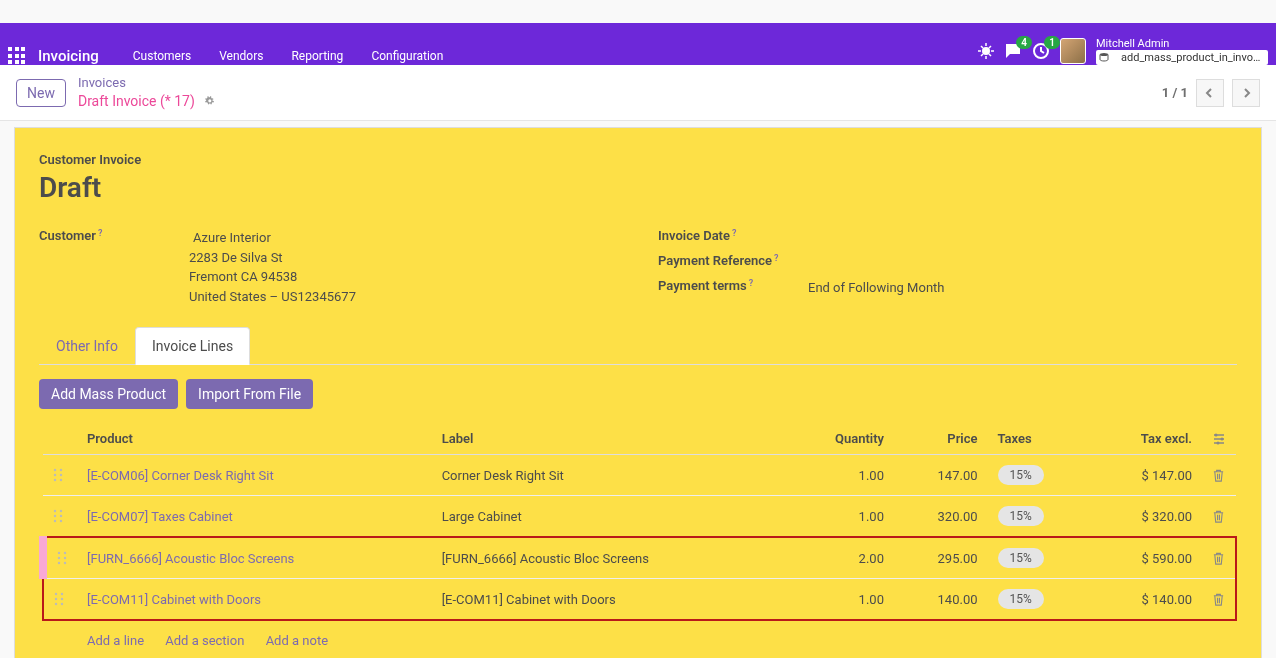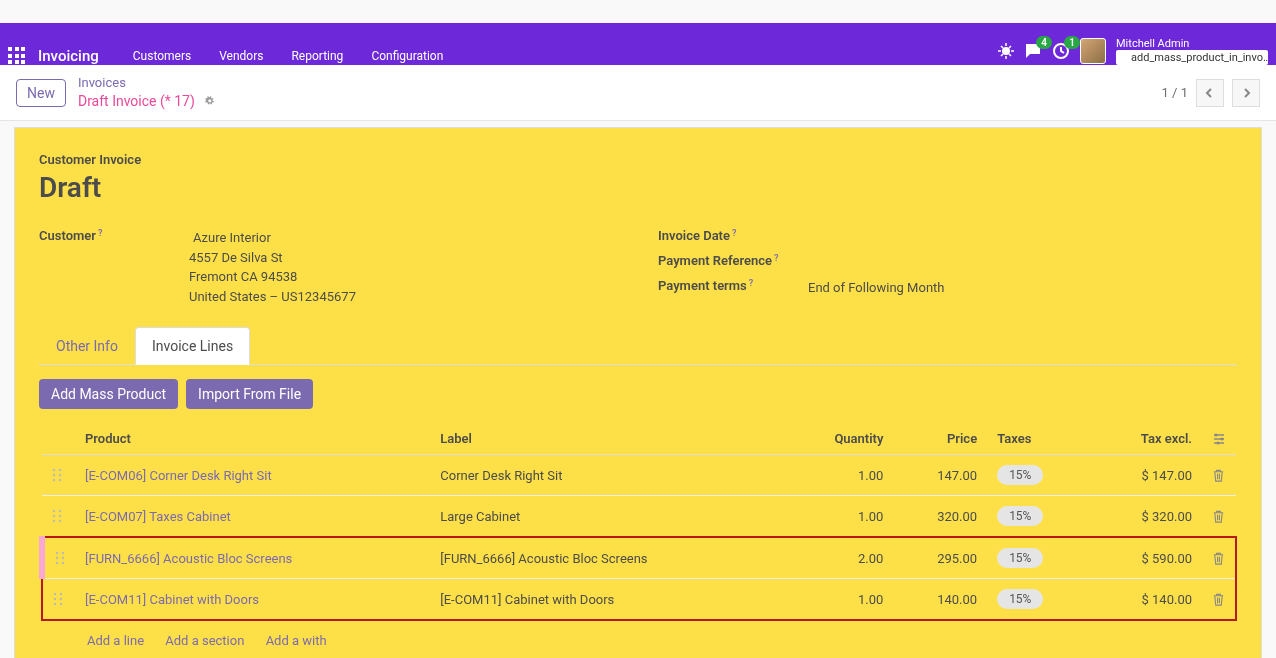--- a/index.html
+++ b/index.html
@@ -10,30 +10,30 @@
 .navbar-left { display: flex; align-items: center; gap: 4px; }
 .apps-grid { width: 18px; height: 18px; margin-right: 8px; display: grid; grid-template-columns: repeat(3,1fr); grid-template-rows: repeat(3,1fr); gap: 2px; cursor: pointer; }
 .apps-grid span { background: #fff; width: 4px; height: 4px; }
 .brand { font-size: 15px; font-weight: 500; margin-right: 18px; }
 .nav-link { color: #fff; font-size: 12px; padding: 0 12px; cursor: pointer; }
 .navbar-right { margin-left: auto; display: flex; align-items: center; gap: 10px; }
 .icon-btn { position: relative; cursor: pointer; display: flex; align-items: center; }
 .badge-count { position: absolute; top: -6px; right: -10px; background: #28a745; color: #fff; border-radius: 10px; font-size: 10px; padding: 1px 5px; font-weight: 600; }
 .avatar { width: 26px; height: 26px; border-radius: 3px; background: linear-gradient(135deg,#d4a574,#8b6f47); border: 1px solid #fff; }
 .user-info { display: flex; flex-direction: column; font-size: 11px; line-height: 1.2; }
-.db-box { background: #fff; color: #333; font-family: monospace; font-size: 11px; padding: 1px 3px; border-radius: 2px; width: 152px; overflow: hidden; text-overflow: ellipsis; white-space: nowrap; display: flex; align-items: center; gap: 12px; }
+.db-box { background: #fff; color: #333; font-family: monospace; font-size: 11px; padding: 1px 3px; border-radius: 2px; width: 172px; overflow: hidden; text-overflow: ellipsis; white-space: nowrap; display: flex; align-items: center; gap: 12px; }
 
 
 .breadcrumb-bar { background: #fff; padding: 10px 16px; display: flex; align-items: center; border-bottom: 1px solid #e5e5e5; }
 .btn-new { border: 1px solid #7c6ab0; color: #7c6ab0; background: #fff; padding: 5px 10px; border-radius: 4px; font-size: 14px; cursor: pointer; margin-right: 12px; }
 .breadcrumbs { display: flex; flex-direction: column; line-height: 1.3; }
 .breadcrumb-top { color: #7c6ab0; font-size: 13px; cursor: pointer; }
 .breadcrumb-current { color: #ec4899; font-size: 14px; display: flex; align-items: center; gap: 8px; }
 .gear { color: #999; cursor: pointer; }
-.pager { margin-left: auto; display: flex; align-items: center; gap: 8px; color: #6f6f6f; font-size: 13px; }
+.pager { margin-left: auto; display: flex; align-items: center; gap: 8px; color: #6f6f6f; font-size: 13px; font-weight: bold; }
 .pager-btn { width: 28px; height: 28px; border: 1px solid #ddd; background: #f7f7f7; display: flex; align-items: center; justify-content: center; cursor: pointer; color: #888; }
 
 
 .form-wrap { padding: 0 14px; }
 .form-sheet { background: #fde047; border: 1px solid #ddd; margin-top: 6px; padding: 24px 24px 10px 24px; }
 .page-subtitle { font-size: 13px; font-weight: 600; color: #4c4c4c; margin-bottom: 4px; }
 .page-title { font-size: 28px; font-weight: 600; color: #4c4c4c; margin-bottom: 24px; }
 
 .form-grid { display: grid; grid-template-columns: 1fr 1fr; gap: 40px; margin-bottom: 20px; }
 .form-group { display: flex; flex-direction: column; gap: 10px; }
@@ -156,21 +156,21 @@
   <div class="form-sheet">
     <div class="page-subtitle">Customer Invoice</div>
     <div class="page-title">Draft</div>
 
     <div class="form-grid">
       <div class="form-group">
         <div class="field-row">
           <div class="field-label"><span>Customer</span><span class="help-q">?</span></div>
           <div class="field-value">
             <span class="addr-line" style="padding-left:4px;">Azure Interior</span>
-            <span class="addr-line">4557 De Silva St</span>
+            <span class="addr-line">2283 De Silva St</span>
             <span class="addr-line">Fremont CA 94538</span>
             <span class="addr-line">United States – US12345677</span>
           </div>
         </div>
       </div>
       <div class="form-group">
         <div class="field-row">
           <div class="field-label"><span>Invoice Date</span><span class="help-q">?</span></div>
           <div class="field-value"></div>
         </div>
@@ -255,21 +255,21 @@
     <td class="right">1.00</td>
     <td class="right">320.00</td>
     <td><span class="tax-badge">15%</span></td>
     <td class="right">$ 320.00</td>
     <td class="trash">
               <svg width="13" height="13" viewBox="0 0 14 14" fill="none" stroke="#888" stroke-width="1.2">
                 <path d="M2 3h10M5 3V1.5h4V3M3 3l1 10h6l1-10M6 5v6M8 5v6"></path>
               </svg>
             </td>
   </tr>
-          <tr style="border-left:6px solid #f9a8d4;border-right:2px solid #b91919;border-top:2px solid #b91919;margin-top:14px;">
+          <tr style="border-left:8px solid #f9a8d4;border-right:2px solid #b91919;border-top:2px solid #b91919;margin-top:14px;">
     <td class="drag-handle">
               <svg width="10" height="14" viewBox="0 0 10 14" fill="#bbb">
                 <circle cx="2" cy="2" r="1.2"></circle>
                 <circle cx="8" cy="2" r="1.2"></circle>
                 <circle cx="2" cy="7" r="1.2"></circle>
                 <circle cx="8" cy="7" r="1.2"></circle>
                 <circle cx="2" cy="12" r="1.2"></circle>
                 <circle cx="8" cy="12" r="1.2"></circle>
               </svg>
             </td>
@@ -307,16 +307,16 @@
                 <path d="M2 3h10M5 3V1.5h4V3M3 3l1 10h6l1-10M6 5v6M8 5v6"></path>
               </svg>
             </td>
   </tr>
         </tbody>
     </table>
 
     <div class="table-footer">
       <span>Add a line</span>
       <span>Add a section</span>
-      <span>Add a with</span>
+      <span>Add a note</span>
     </div>
   </div>
 </div>
 
 </body></html>

